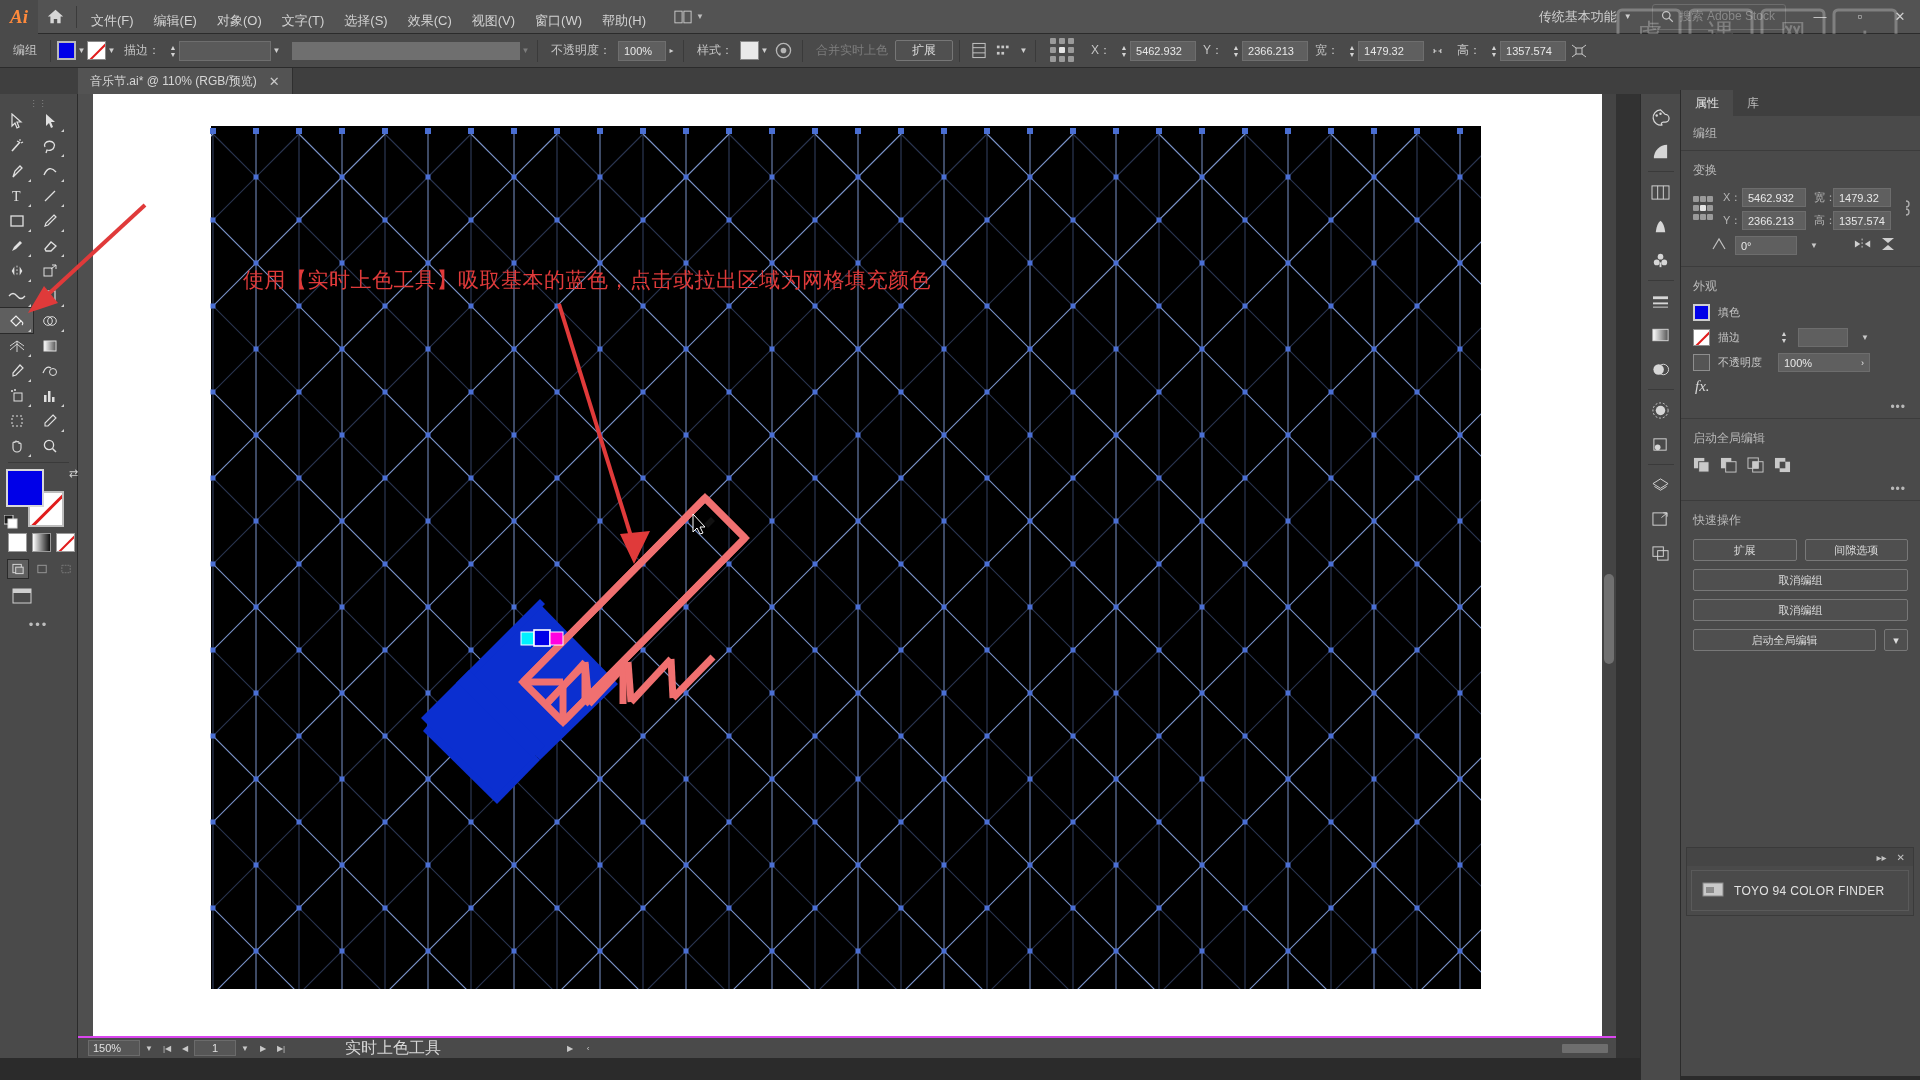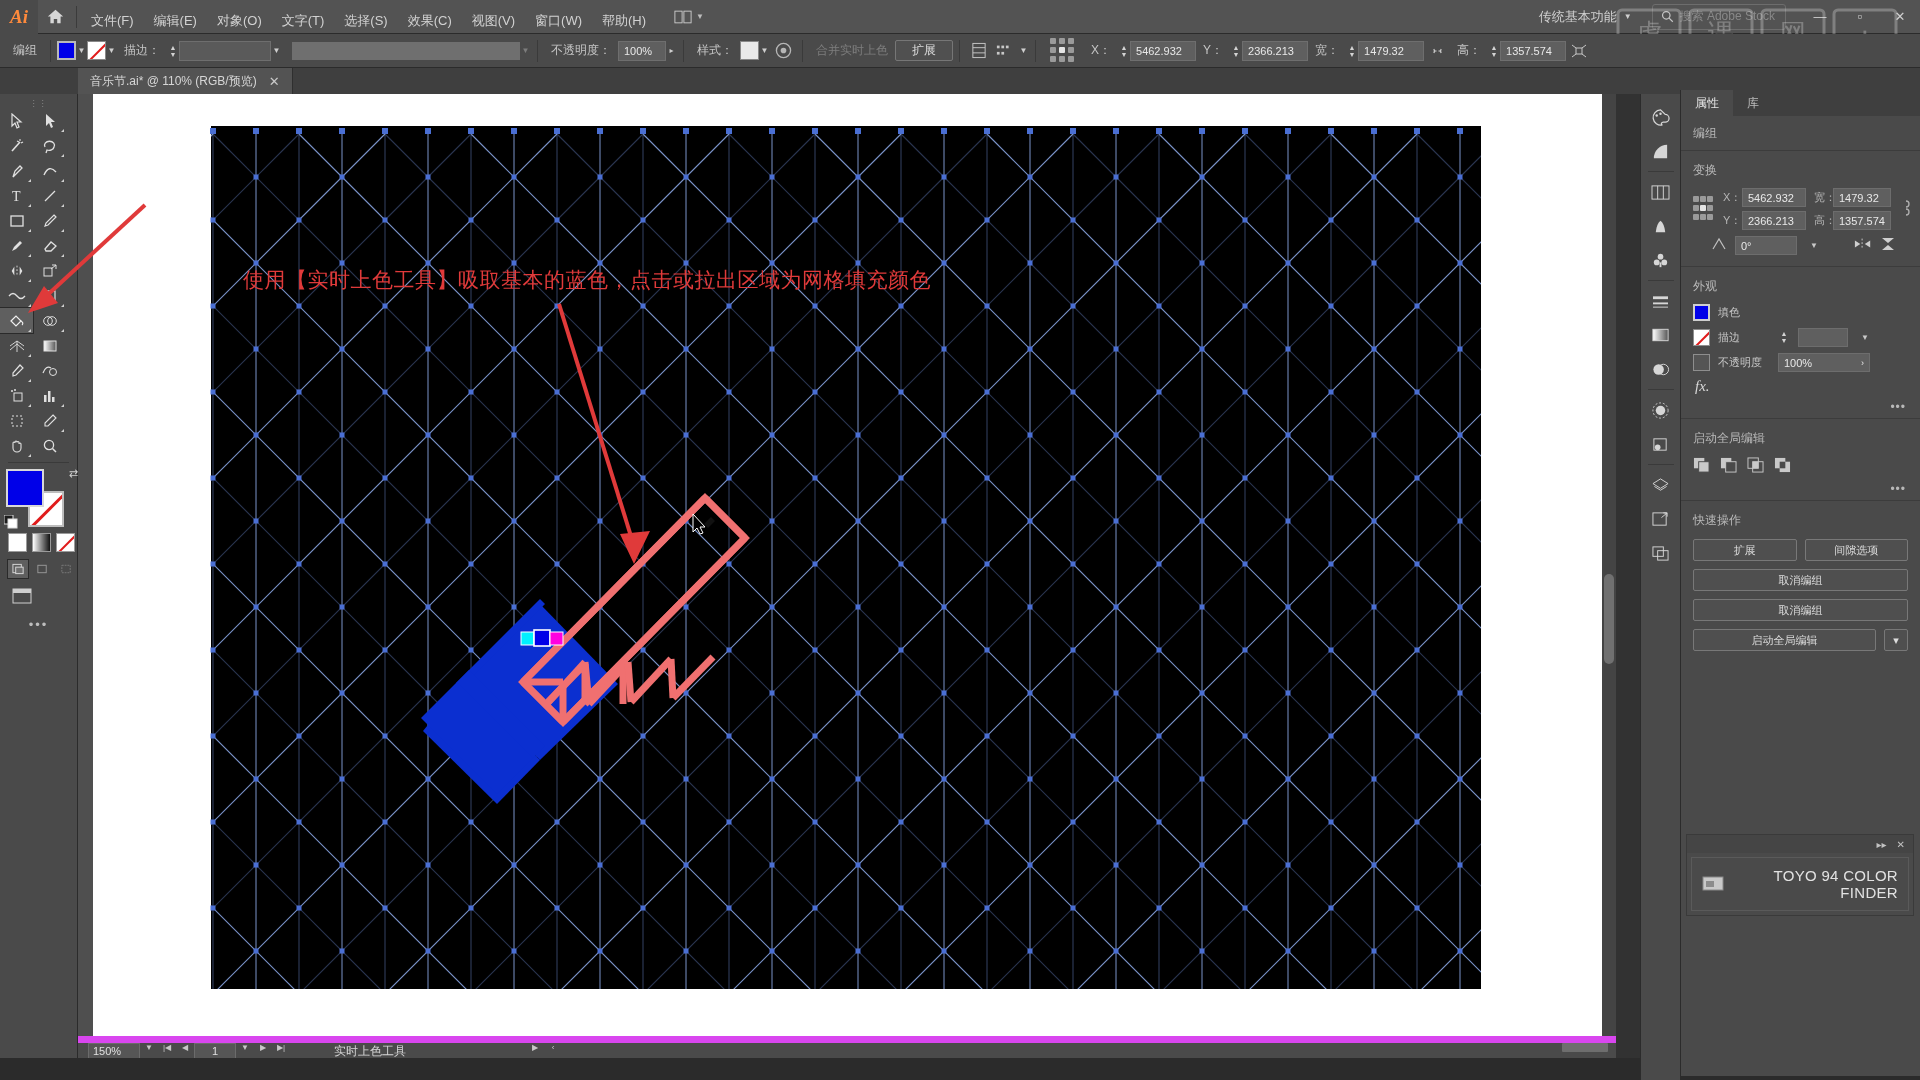--- a/index.html
+++ b/index.html
@@ -176,33 +176,33 @@
   
   .annot {
     position:absolute; left:150px; top:172px; font-size:21px; color:#e03a3a;
     font-family:"DejaVu Sans","Liberation Sans",sans-serif; white-space:nowrap;
     font-weight:500; letter-spacing:.5px;
   }
 
   
   .statusbar {
     position:absolute; left:78px; bottom:22px; width:1538px; height:22px;
-    background:#4a4a4a; display:flex; align-items:flex-start; gap:0; font-size:11px; color:#cfcfcf;
-    border-top:7px solid #d946ef;
+    background:#4a4a4a; display:flex; align-items:center; gap:0; font-size:11px; color:#cfcfcf;
+    border-top:2px solid #d946ef;
   }
   .zoom-field {
     width:52px; height:16px; background:#565656; border:1px solid #6b6b6b; color:#e0e0e0;
     display:flex; align-items:center; padding-left:4px; font-size:11px; margin-left:10px;
   }
   .sb-arrow { width:18px; text-align:center; color:#c8c8c8; font-size:8px; }
   .page-field {
     width:42px; height:16px; background:#565656; border:1px solid #6b6b6b; color:#e0e0e0;
     display:flex; align-items:center; justify-content:center; font-size:11px;
   }
-  .sb-tool { margin-left:44px; font-size:12px; color:#d6d6d6; }
+  .sb-tool { margin-left:55px; font-size:16px; color:#d6d6d6; }
   .sb-right { margin-left:auto; display:flex; align-items:center; gap:6px; padding-right:8px;}
   .sb-bar { width:46px; height:9px; background:#6e6e6e; border-radius:1px;}
   .bottombar { position:absolute; left:0; bottom:0; width:1920px; height:22px; background:#2b2b2b;}
 
   
   .rail {
     position:absolute; right:240px; top:94px; width:40px; height:986px;
     background:#4a4a4a; border-left:1px solid #2b2b2b; display:flex;
     flex-direction:column; align-items:center; padding-top:6px;
   }
@@ -246,21 +246,21 @@
   .pbtn-row { display:flex; gap:8px; padding:4px 12px; }
   .pf-icons { display:flex; gap:10px; padding:4px 12px; color:#d5d5d5; align-items:center;}
   .ellip { text-align:right; padding:2px 14px 2px 0; color:#b8b8b8; font-size:12px; letter-spacing:1px;}
   .toyo-panel {
     position:absolute; right:6px; bottom:160px; width:228px; background:#4a4a4a;
     border:1px solid #3a3a3a;
   }
   .toyo-head { height:18px; display:flex; align-items:center; justify-content:flex-end;
     gap:10px; padding-right:8px; background:#454545; color:#c2c2c2; font-size:10px;}
   .toyo-body { display:flex; align-items:center; gap:10px; padding:9px 10px; border:1px solid #5a5a5a; margin:4px;}
-  .toyo-label { font-size:15px; color:#e2e2e2; letter-spacing:.3px;text-align:right;}
+  .toyo-label { font-size:12px; color:#e2e2e2; letter-spacing:.3px;text-align:right;}
 </style>
 </head>
 <body>
 
 <div class="app">
 
   <div class="menubar">
     <div class="ai-logo">Ai</div>
     <div class="home-btn">
       <svg width="17" height="17" viewBox="0 0 20 20">

